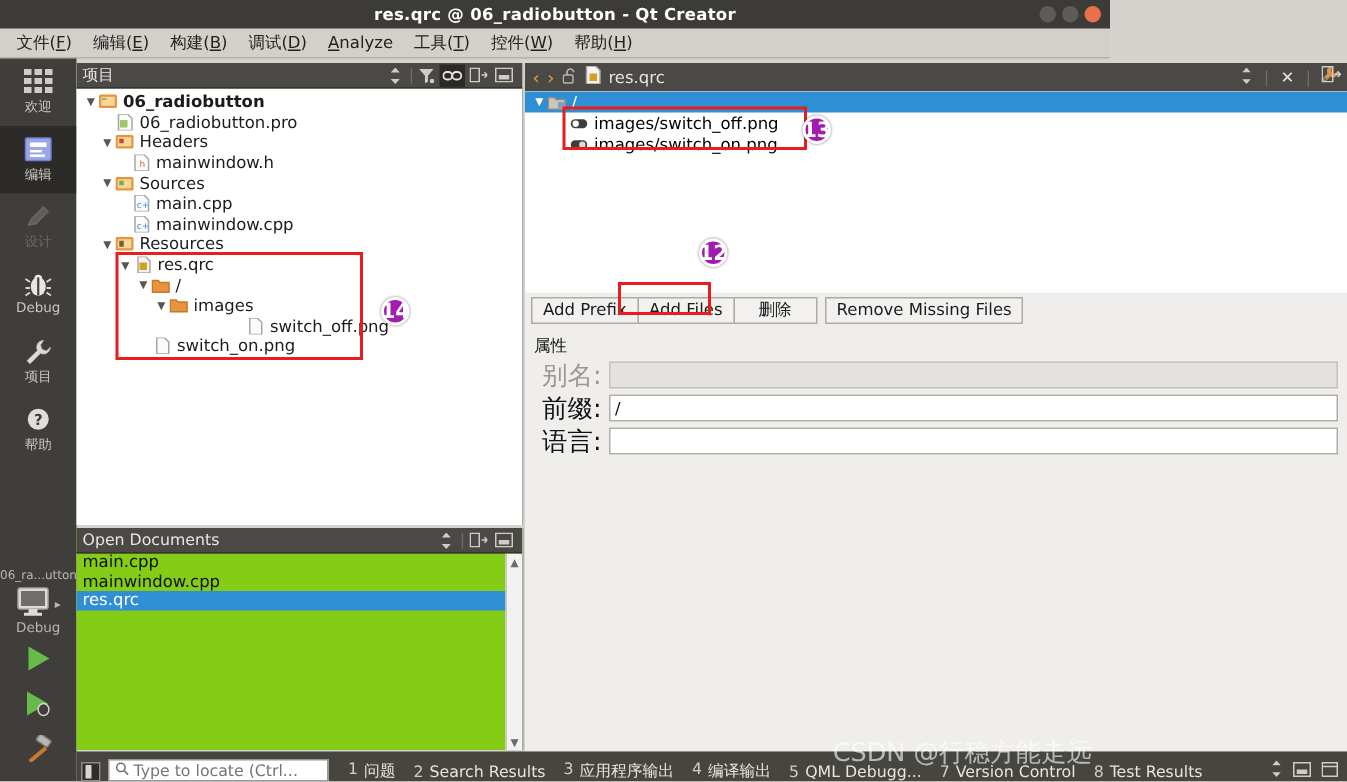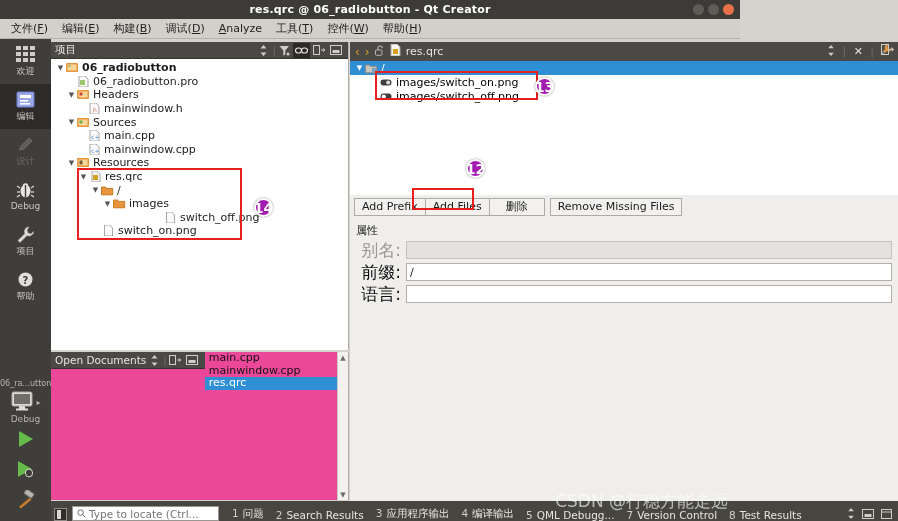--- a/index.html
+++ b/index.html
@@ -64,22 +64,22 @@
     background:#ffffff; border-right:1px solid #b0aca6;
     display:flex; flex-direction:column;
   }
   .tree { flex:1; overflow:hidden; padding-top:2px; font-size:11px; color:#1b1b1b; }
   .row { display:flex; align-items:center; height:13.6px; white-space:nowrap; }
   .arrow { width:11px; text-align:center; color:#555; font-size:7px; flex:0 0 11px; }
   .ficon { width:13px; height:11px; margin-right:3px; flex:0 0 13px; }
 
   .opendocs {
     position:absolute; left:51px; top:352px; width:298px; height:148px;
-    background:#ec4899; border-right:1px solid #b0aca6;
-    display:flex; flex-direction:row;
+    background:#84cc16; border-right:1px solid #b0aca6;
+    display:flex; flex-direction:column;
   }
   .odlist { flex:1; position:relative; overflow:hidden; }
   .odrow { height:12.5px; padding-left:4px; font-size:11px; line-height:12.5px; color:#111; }
   .odrow.sel { background:#2f8fd4; color:#fff; }
 
   .vscroll {
     position:absolute; right:0; top:0; width:11px; height:100%;
     background:#f3f2f0; border-left:1px solid #cbc8c3;
   }
   .vscroll .ar { height:11px; display:flex; align-items:center; justify-content:center; color:#6a6a6a; font-size:7px; }
@@ -551,33 +551,33 @@
               <path d="M0.5 2 h4 l1.2 1.4 h6 v6.4 h-11.2z" fill="#c9c6c0" stroke="#8e8b86"></path>
               <rect x="7" y="5" width="4" height="4" fill="#7f9fc0"></rect>
             </svg>
         </span>
         <span>/</span>
       </div>
       <div class="qrow qfile">
         <span class="ficon">
           <svg width="13" height="9" viewBox="0 0 13 9">
               <rect x="0.5" y="1.5" width="11" height="6" rx="3" fill="#3d3d3d"></rect>
-              <circle cx="8.2" cy="4.5" r="2.1" fill="#d9d9d9"></circle>
-            </svg>
-        </span>
-        <span>images/switch_on.png</span>
+              <circle cx="3.8" cy="4.5" r="2.1" fill="#ffffff"></circle>
+            </svg>
+        </span>
+        <span>images/switch_off.png</span>
       </div>
       <div class="qrow qfile">
         <span class="ficon">
           <svg width="13" height="9" viewBox="0 0 13 9">
               <rect x="0.5" y="1.5" width="11" height="6" rx="3" fill="#3d3d3d"></rect>
-              <circle cx="3.8" cy="4.5" r="2.1" fill="#ffffff"></circle>
-            </svg>
-        </span>
-        <span>images/switch_off.png</span>
+              <circle cx="8.2" cy="4.5" r="2.1" fill="#d9d9d9"></circle>
+            </svg>
+        </span>
+        <span>images/switch_on.png</span>
       </div>
 
     </div>
 
     <div class="btnbar">
       <div class="btn">Add Prefix</div>
       <div class="btn">Add Files</div>
       <div class="btn" style="padding:0 16px">删除</div>
       <div class="btn gap">Remove Missing Files</div>
     </div>

